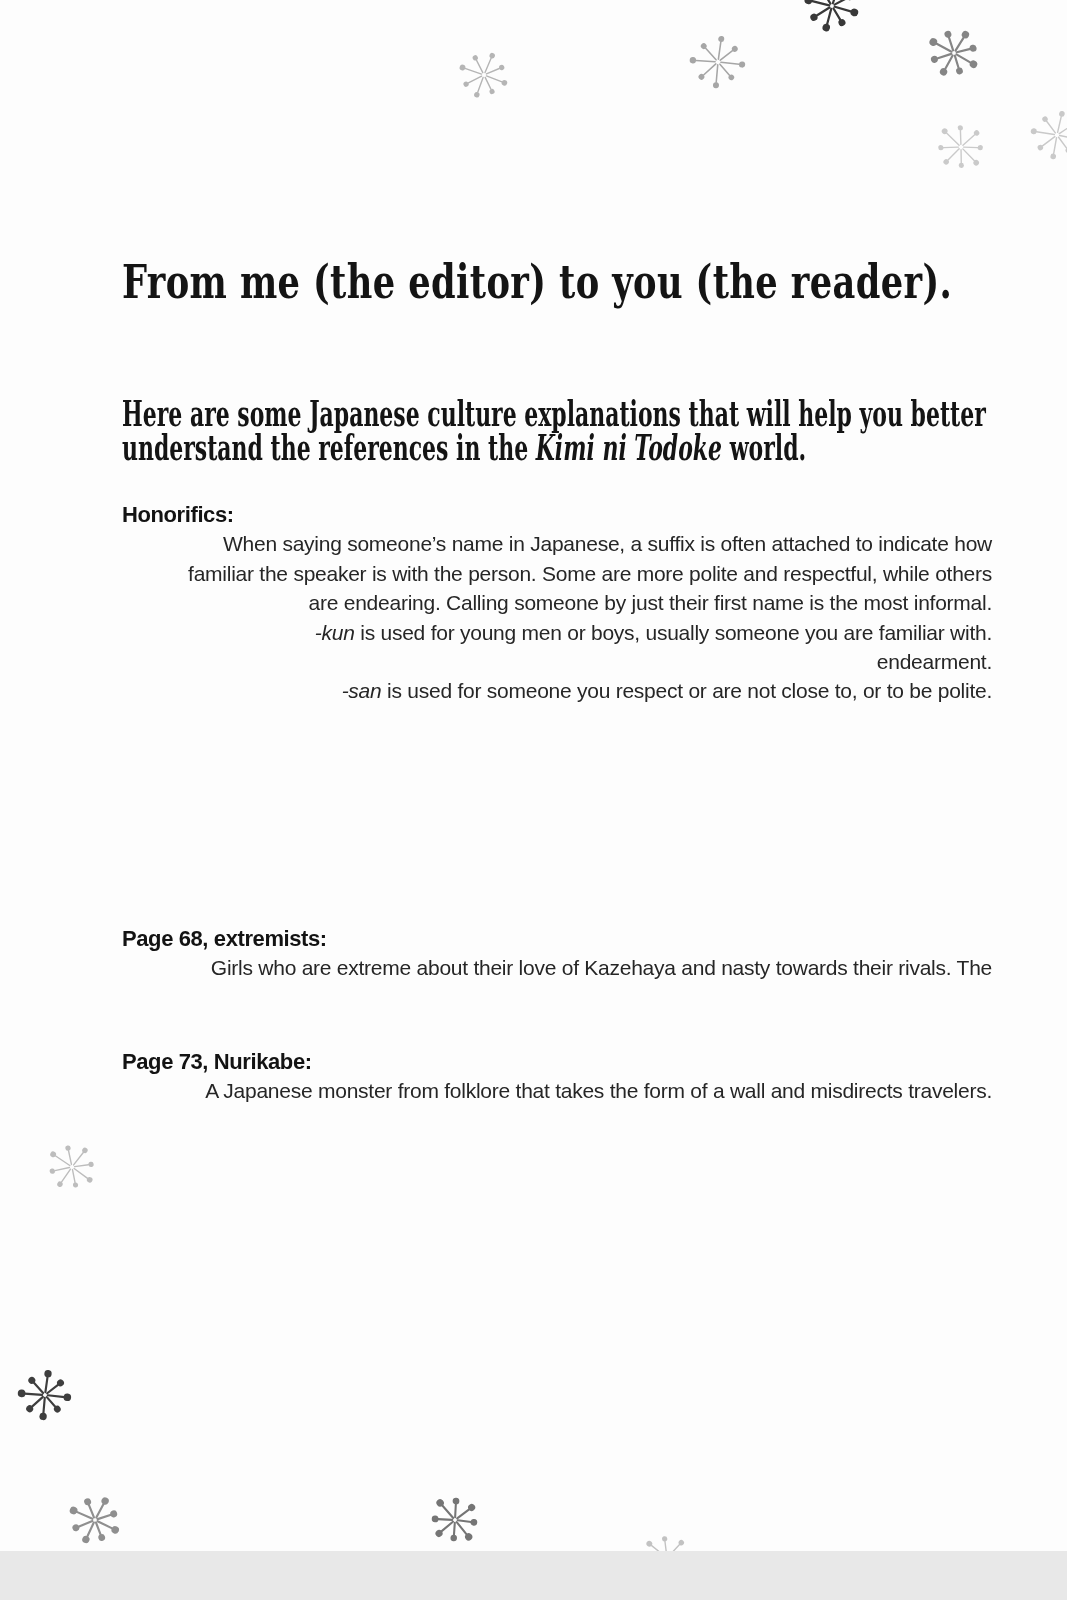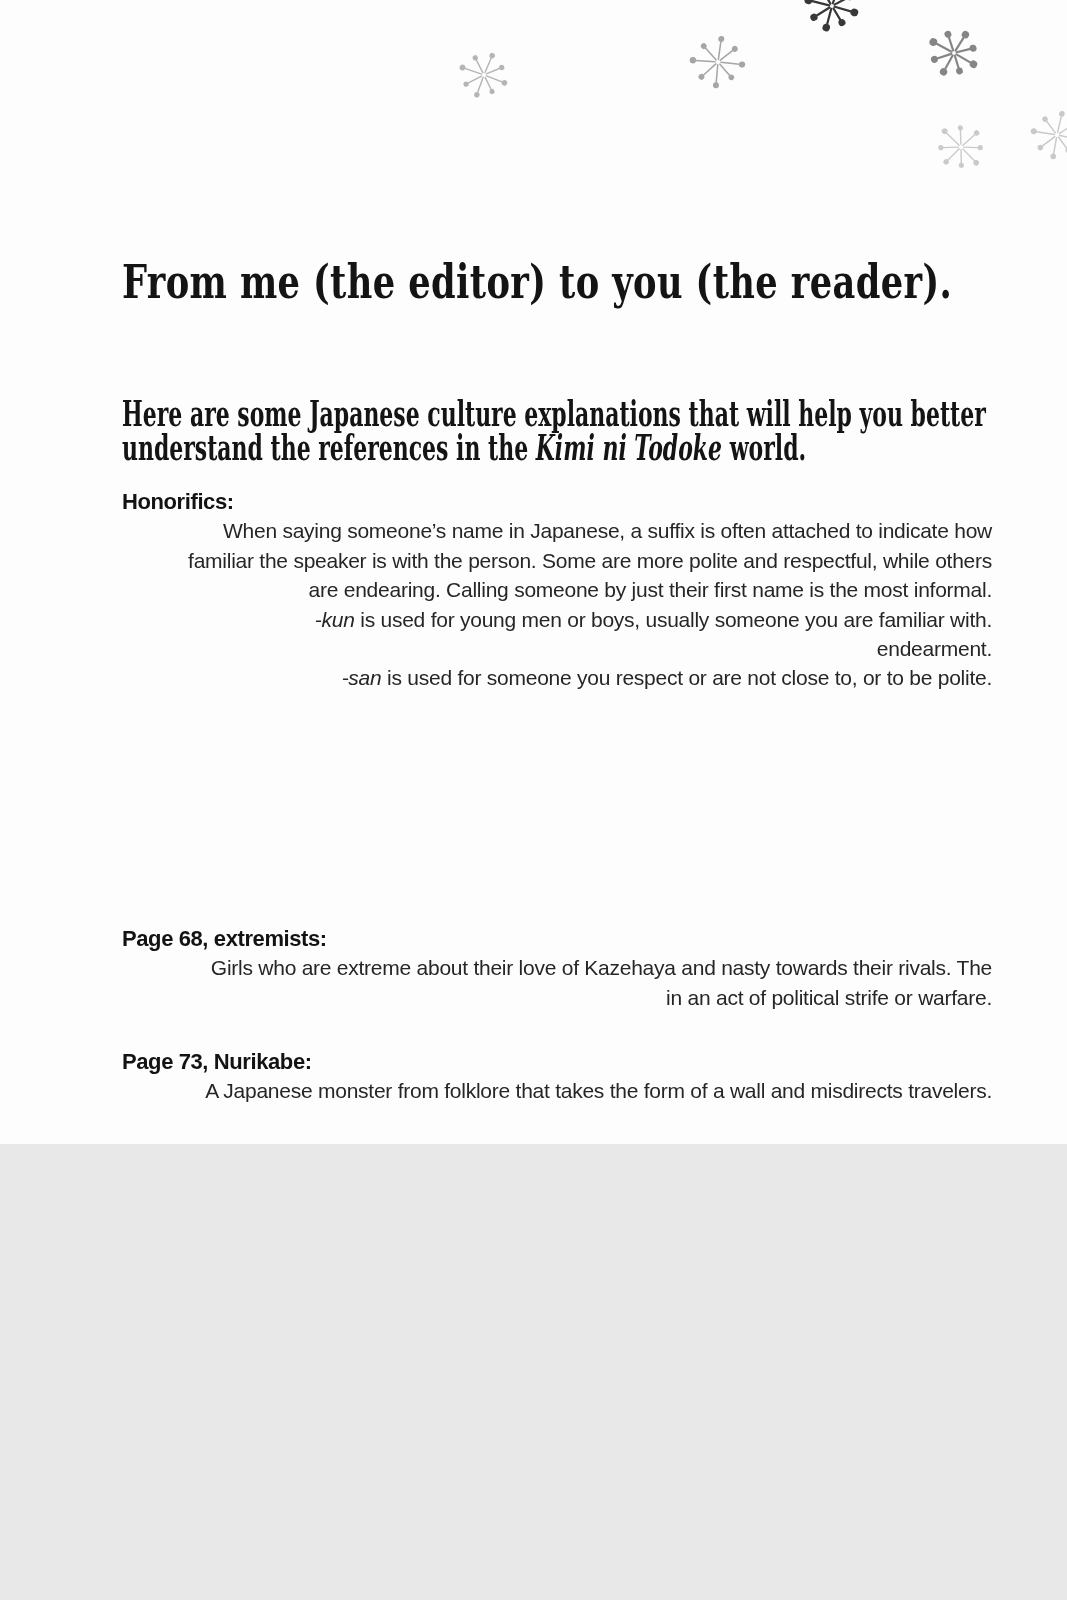--- a/index.html
+++ b/index.html
@@ -1,18 +1,18 @@
 <!DOCTYPE html>
 <html><head>
 <meta charset="utf-8">
 <style>
   html,body { margin:0; padding:0; background:#e8e8e8; }
   .page {
     position:relative;
-    width:1067px; height:1144px;
+    width:1067px; height:1551px;
     margin:0 auto;
     overflow:hidden;
     font-family:"Liberation Sans", sans-serif;
   }
   .title {
     position:absolute; left:122px; top:255px;
     font-family:"DejaVu Serif", serif;
     font-weight:700;
     font-size:47px; line-height:54px;
     white-space:nowrap;
@@ -34,21 +34,21 @@
     letter-spacing:-0.25px;
     color:#262626;
   }
   .section .heading {
     font-weight:700; font-size:22px;
     letter-spacing:-0.4px;
     color:#131313;
   }
   .section .line { white-space:nowrap;text-align:right; }
   .it { font-style:italic; }
-  #sec-honorifics { top:487px; }
+  #sec-honorifics { top:500px; }
   #sec-page44     { top:781px; }
   #sec-page68     { top:924px; }
   #sec-page73     { top:1047px; }
   .flake { position:absolute; pointer-events:none; }
   .svg-defs { position:absolute; width:0; height:0; overflow:hidden; }
 </style>
 </head>
 <body>
 
 <svg class="svg-defs" aria-hidden="true">
@@ -186,21 +186,20 @@
     <div class="line"><span class="it"></span><span>are endearing. Calling someone by just their first name is the most informal.</span></div>
     <div class="line"><span class="it">-kun</span><span> is used for young men or boys, usually someone you are familiar with.</span></div>
     <div class="line"><span class="it"></span><span>endearment.</span></div>
     <div class="line"><span class="it">-san</span><span> is used for someone you respect or are not close to, or to be polite.</span></div>
   </div>
 
 
   <div class="section" id="sec-page68">
     <div class="heading">Page 68, extremists:</div>
     <div class="line"><span>Girls who are extreme about their love of Kazehaya and nasty towards their rivals. The</span></div>
-    <div class="line"><span>in an act of political strife or warfare.</span></div>
   </div>
 
   <div class="section" id="sec-page73">
     <div class="heading">Page 73, Nurikabe:</div>
     <div class="line"><span>A Japanese monster from folklore that takes the form of a wall and misdirects travelers.</span></div>
   </div>
 
 </div>
 
 </body></html>

